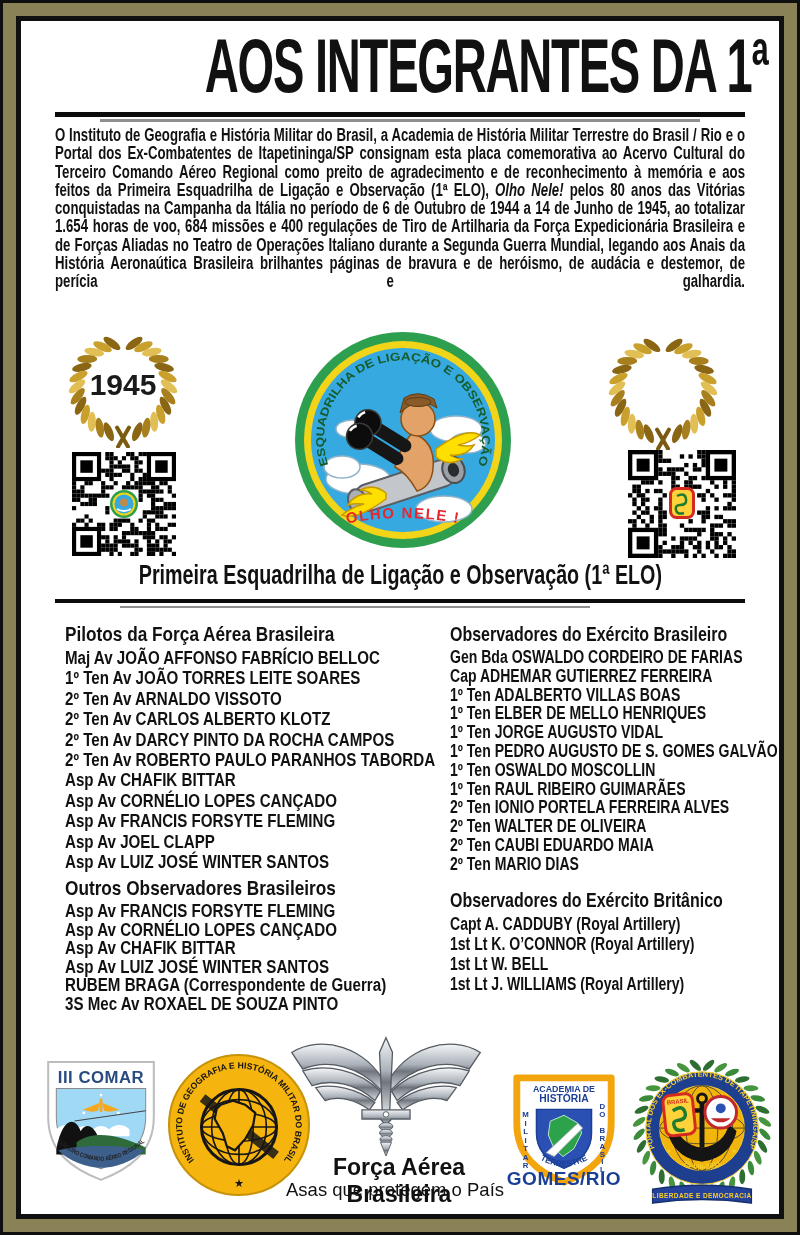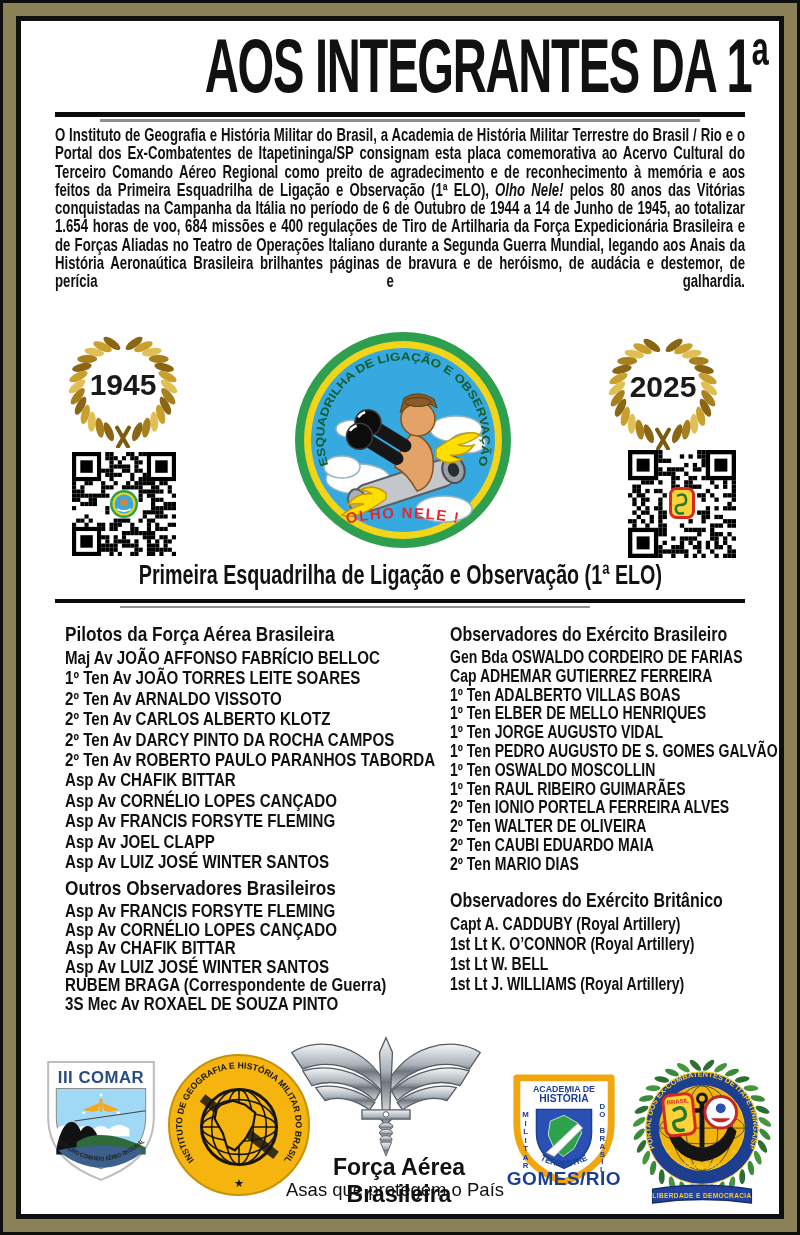--- a/index.html
+++ b/index.html
@@ -439,21 +439,20 @@
         <ellipse cx="112.9719780428784" cy="54.394623151684954" rx="4" ry="10" transform="rotate(128 112.9719780428784 54.394623151684954)" fill="#e2bf55"></ellipse>
         <ellipse cx="112.2539190320377" cy="64.25123095312304" rx="4" ry="10" transform="rotate(140.33333333333331 112.2539190320377 64.25123095312304)" fill="#a87f1d"></ellipse>
         <ellipse cx="109.44707244035035" cy="73.72698624255261" rx="4" ry="10" transform="rotate(152.66666666666669 109.44707244035035 73.72698624255261)" fill="#8a6614"></ellipse>
         <ellipse cx="104.68099403729363" cy="82.3845160721481" rx="4" ry="10" transform="rotate(165 104.68099403729363 82.3845160721481)" fill="#c9a02c"></ellipse>
         <ellipse cx="98.17567196070371" cy="89.8242143707521" rx="4" ry="10" transform="rotate(177.33333333333331 98.17567196070371 89.8242143707521)" fill="#e2bf55"></ellipse>
         <ellipse cx="90.23137271243576" cy="95.70268658284846" rx="4" ry="10" transform="rotate(189.66666666666666 90.23137271243576 95.70268658284846)" fill="#a87f1d"></ellipse>
         <ellipse cx="81.21478174124758" cy="99.74859974957707" rx="4" ry="10" transform="rotate(202 81.21478174124758 99.74859974957707)" fill="#8a6614"></ellipse>
         <rect x="65" y="92" width="4" height="26" rx="2" fill="#7a5b10" transform="rotate(30 67 106)"></rect>
       </g>
   </svg>
-  <div class="year">2025</div>
 </div>
 <div class="qr" id="qr-right">
   <svg class="qr-svg" viewBox="0 0 100 100">
       <g fill="#000">
         <rect x="28" y="0" width="4" height="4"></rect>
         <rect x="64" y="0" width="4" height="4"></rect>
         <rect x="68" y="0" width="4" height="4"></rect>
         <rect x="28" y="4" width="4" height="4"></rect>
         <rect x="48" y="4" width="4" height="4"></rect>
         <rect x="56" y="4" width="4" height="4"></rect>

